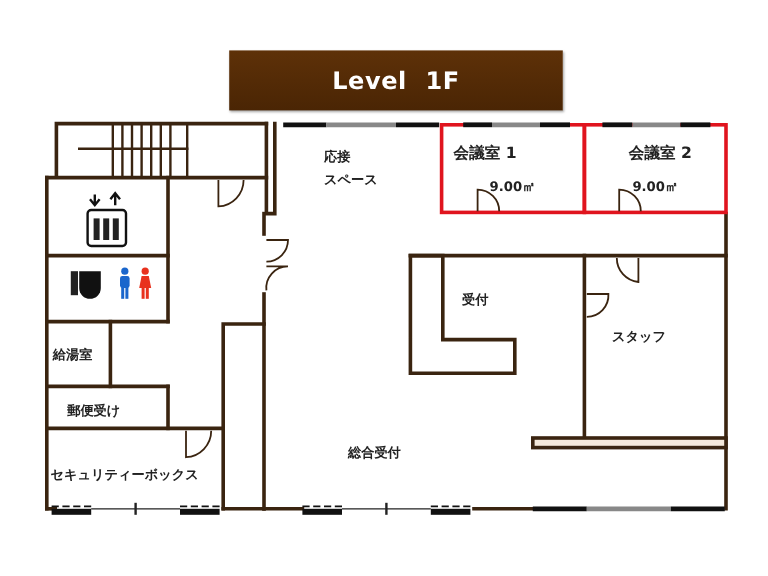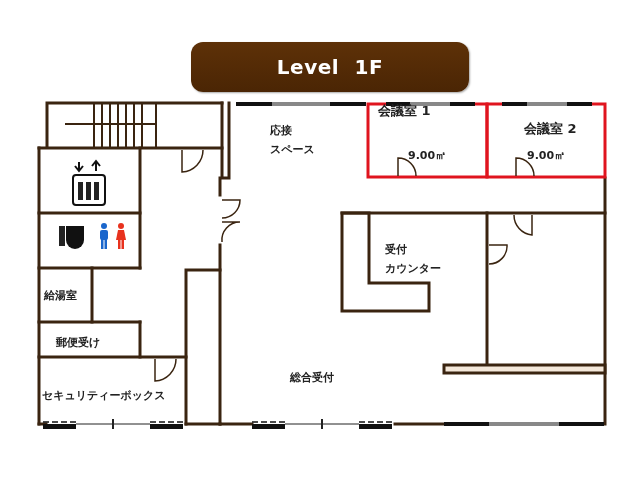--- a/index.html
+++ b/index.html
@@ -4,21 +4,21 @@
 <style>
   html, body { margin:0; padding:0; background:#ffffff; }
   body { width:640px; height:480px; position:relative; overflow:hidden;
          font-family: "DejaVu Sans", "Liberation Sans", sans-serif; }
   .title-bar {
     position:absolute; left:191px; top:42px; width:278px; height:50px;
     background: linear-gradient(180deg,#5e3108 0%, #4a2504 100%);
     box-shadow: 1px 1px 2px rgba(0,0,0,0.35);
     color:#fff; font-weight:bold; font-size:20px;
     display:flex; align-items:center; justify-content:center;
-    letter-spacing:0.5px; word-spacing:8px;border-radius:12px;
+    letter-spacing:0.5px; word-spacing:8px;
   }
   svg.plan { position:absolute; left:0; top:0; }
   .lbl { position:absolute; font-size:11px; font-weight:bold; color:#222;
          line-height:19px; white-space:nowrap; }
   .lbl.big { font-size:13px; }
   .area { position:absolute; font-size:11px; font-weight:bold; color:#222; white-space:nowrap; }
 </style>
 </head>
 <body>
 
@@ -154,26 +154,26 @@
     <path d="M116 240 L118 230 L124 230 L126 240 Z"></path>
     <rect x="118" y="239" width="2.5" height="10"></rect>
     <rect x="121.5" y="239" width="2.5" height="10"></rect>
   </g>
 </svg>
 
 <div class="lbl" style="left:270px;top:121px;width:60px;">
   <div>応接</div>
   <div>スペース</div>
 </div>
-<div class="lbl big" style="left:378px;top:101px;width:100px;">会議室 1</div>
+<div class="lbl big" style="left:378px;top:119px;width:100px;">会議室 1</div>
 <div class="area" style="left:408px;top:148px;">9.00㎡</div>
 <div class="lbl big" style="left:524px;top:119px;width:100px;">会議室 2</div>
 <div class="area" style="left:527px;top:148px;">9.00㎡</div>
 <div class="lbl" style="left:385px;top:240px;width:80px;">
   <div>受付</div>
-  <div>カウンター</div>
 </div>
 <div class="lbl" style="left:510px;top:271px;width:80px;">
+  <div>スタッフ</div>
 </div>
 <div class="lbl" style="left:44px;top:286px;width:44px;">給湯室</div>
 <div class="lbl" style="left:56px;top:333px;width:70px;">郵便受け</div>
 <div class="lbl" style="left:42px;top:386px;width:142px;">セキュリティーボックス</div>
 <div class="lbl" style="left:290px;top:368px;width:70px;">総合受付</div>
 
 </body></html>

